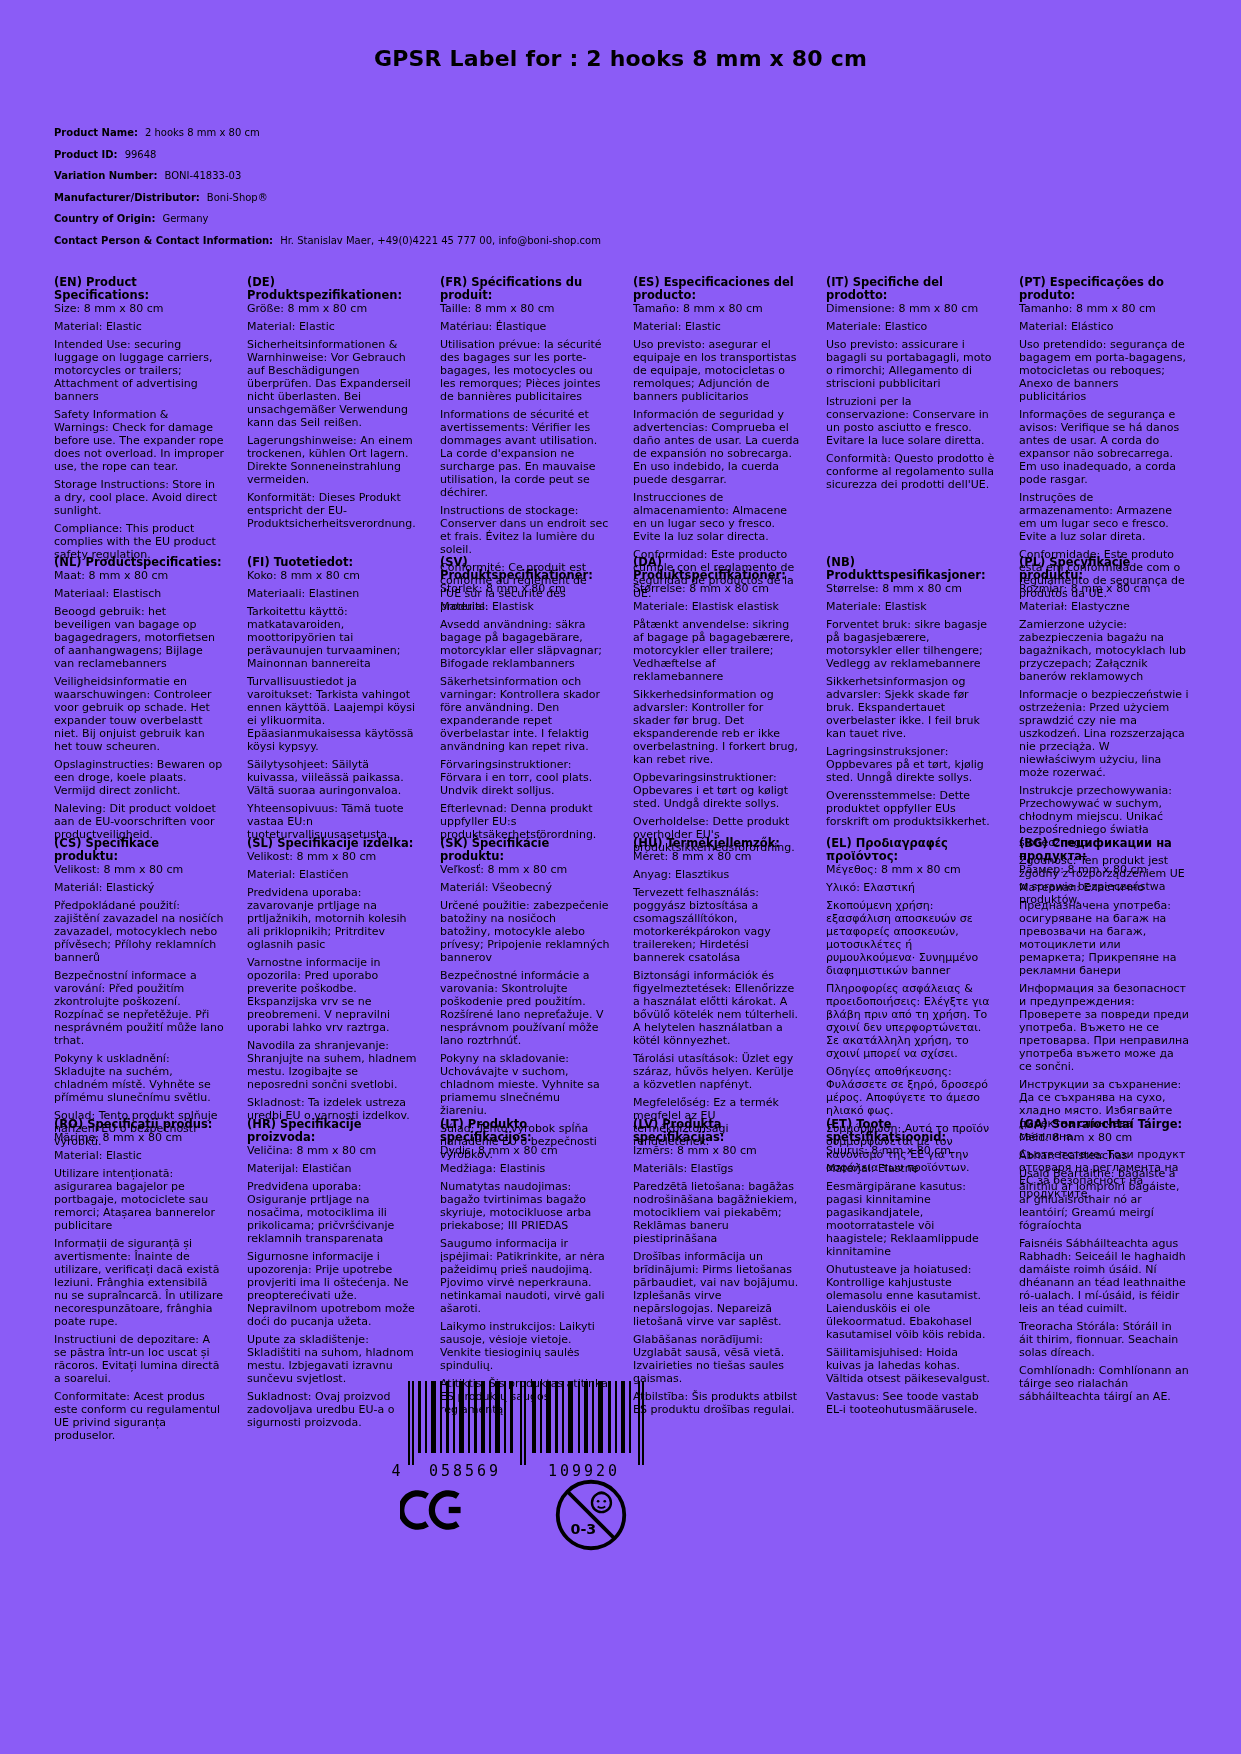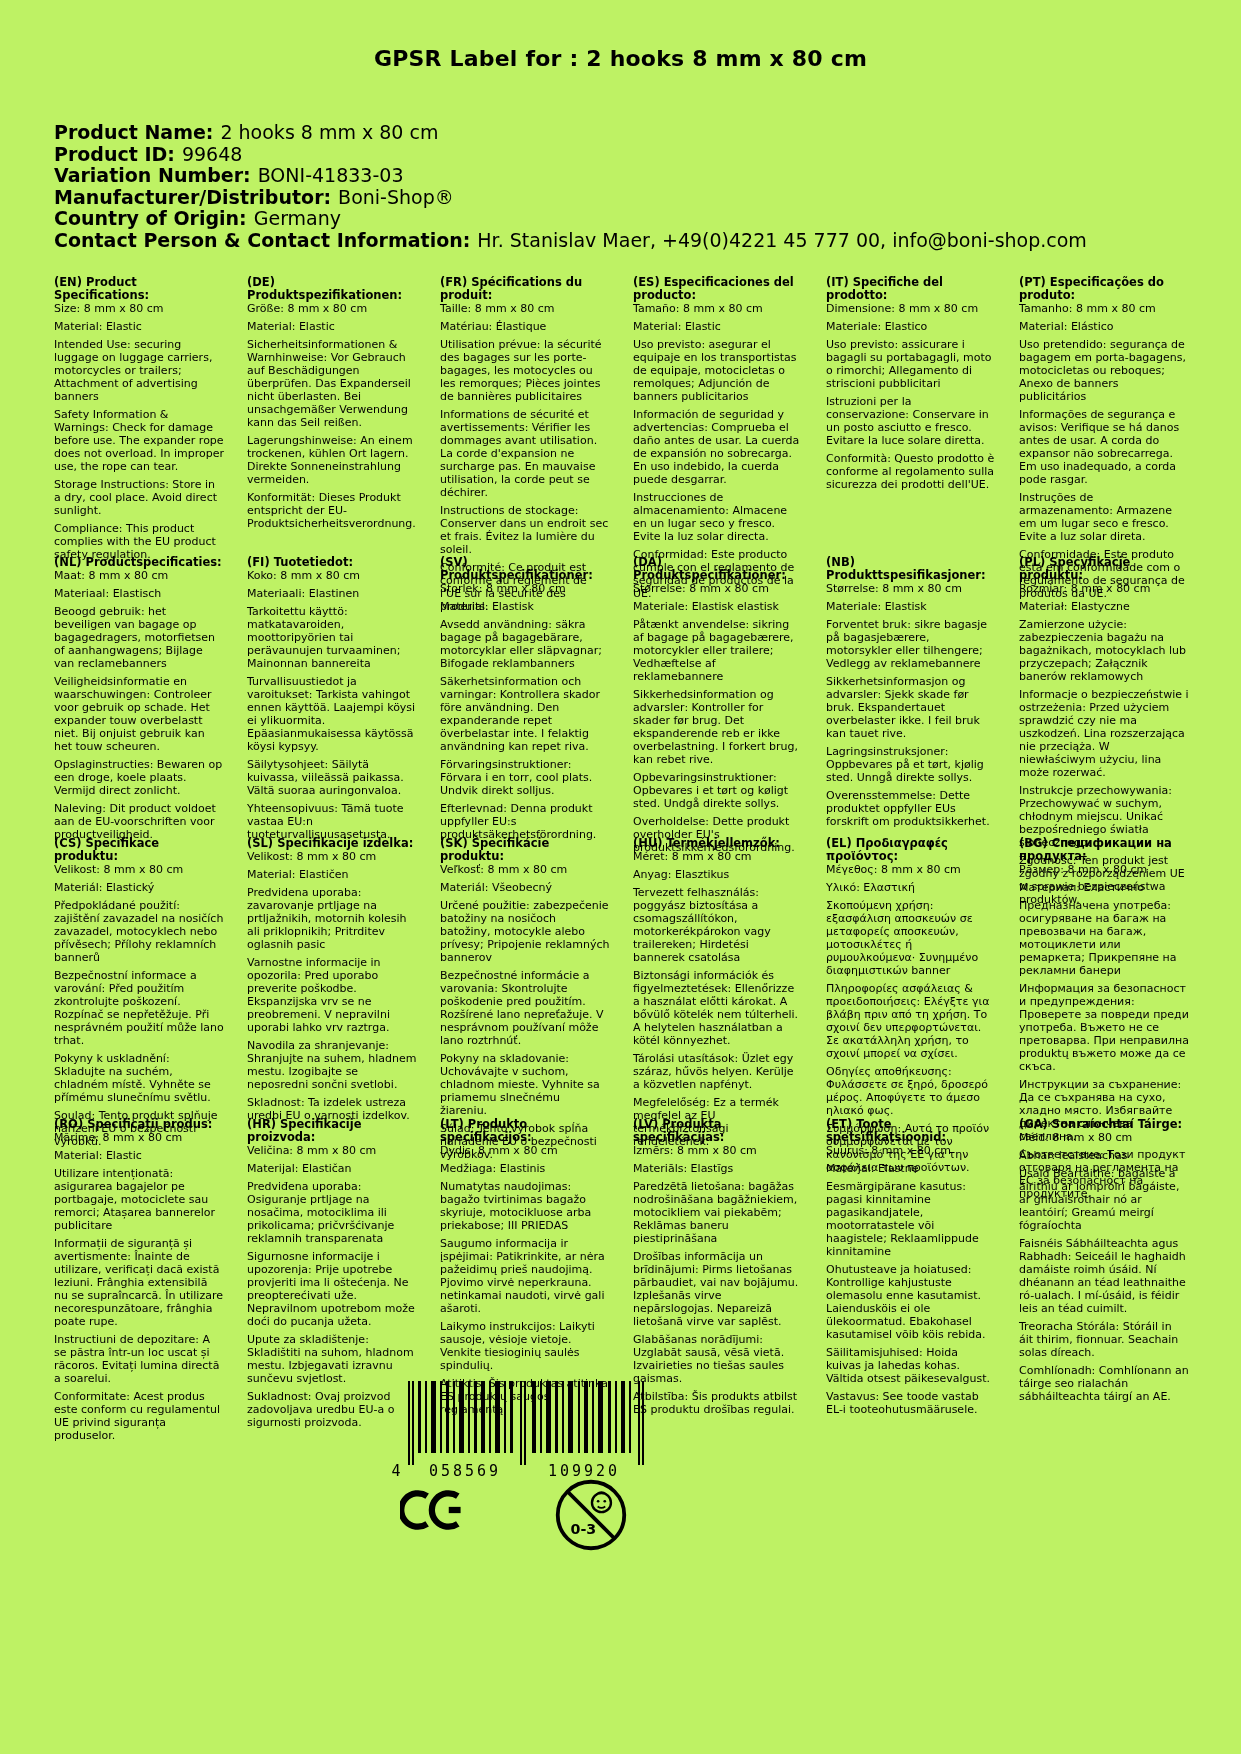--- a/index.html
+++ b/index.html
@@ -1,27 +1,27 @@
 <!DOCTYPE html>
 <html><head>
 <meta charset="utf-8">
 <style>
   html, body { margin:0; padding:0; background:#888; }
   .page {
     position:relative; width:1241px; height:1754px; margin:0 auto;
-    background:#bef264; color:#000;
+    background:#8b5cf6; color:#000;
     font-family:"DejaVu Sans", sans-serif;
     overflow:hidden;
   }
   .title {
     position:absolute; top:46px; left:0; width:100%;
     text-align:center; font-size:22px; font-weight:bold; margin:0;
     letter-spacing:0.2px;
   }
-  .product-info { position:absolute; top:122px; left:54px; font-size:19px; line-height:21.5px; }
+  .product-info { position:absolute; top:122px; left:54px; font-size:10px; line-height:21.5px; }
   .pi-label { font-weight:bold; }
   .pi-value { margin-left:7px; }
   .lang-row { position:absolute; left:54px; width:1165px; display:flex; align-items:flex-start; }
   .lang-block { width:170px; margin-right:23px; font-size:11px; line-height:13px; }
   .lang-block:last-child { margin-right:0; }
   .lang-header { font-weight:bold; font-size:11.5px; line-height:13px; margin:0; overflow-wrap:break-word; }
   .spec-par { margin:0 0 5px 0; overflow-wrap:break-word; }
   .barcode-wrap { position:absolute; left:388px; top:1381px; }
   .barcode-digits { font-family:"DejaVu Sans Mono", monospace; font-size:15px; }
   .ce-wrap { position:absolute; left:400px; top:1487px; }
@@ -210,21 +210,21 @@
         <p class="spec-par">Σκοπούμενη χρήση: εξασφάλιση αποσκευών σε μεταφορείς αποσκευών, μοτοσικλέτες ή ρυμουλκούμενα· Συνημμένο διαφημιστικών banner</p>
         <p class="spec-par">Πληροφορίες ασφάλειας &amp; προειδοποιήσεις: Ελέγξτε για βλάβη πριν από τη χρήση. Το σχοινί δεν υπερφορτώνεται. Σε ακατάλληλη χρήση, το σχοινί μπορεί να σχίσει.</p>
         <p class="spec-par">Οδηγίες αποθήκευσης: Φυλάσσετε σε ξηρό, δροσερό μέρος. Αποφύγετε το άμεσο ηλιακό φως.</p>
         <p class="spec-par">Συμμόρφωση: Αυτό το προϊόν συμμορφώνεται με τον κανονισμό της ΕΕ για την ασφάλεια των προϊόντων.</p>
       </div>
       <div class="lang-block">
         <div class="lang-header">(BG) Спецификации на продукта:</div>
         <p class="spec-par">Размер: 8 mm x 80 cm</p>
         <p class="spec-par">Материал: Еластично</p>
         <p class="spec-par">Предназначена употреба: осигуряване на багаж на превозвачи на багаж, мотоциклети или ремаркета; Прикрепяне на рекламни банери</p>
-        <p class="spec-par">Информация за безопасност и предупреждения: Проверете за повреди преди употреба. Въжето не се претоварва. При неправилна produktų въжето може да се скъса.</p>
+        <p class="spec-par">Информация за безопасност и предупреждения: Проверете за повреди преди употреба. Въжето не се претоварва. При неправилна употреба въжето може да се sončni.</p>
         <p class="spec-par">Инструкции за съхранение: Да се съхранява на сухо, хладно място. Избягвайте директна слънчева светлина.</p>
         <p class="spec-par">Съответствие: Този продукт отговаря на регламента на ЕС за безопасност на продуктите.</p>
       </div>
     </div>
   <div class="lang-row" style="top:1118px">
       <div class="lang-block">
         <div class="lang-header">(RO) Specificații produs:</div>
         <p class="spec-par">Mărime: 8 mm x 80 cm</p>
         <p class="spec-par">Material: Elastic</p>
         <p class="spec-par">Utilizare intenționată: asigurarea bagajelor pe portbagaje, motociclete sau remorci; Atașarea bannerelor publicitare</p>

